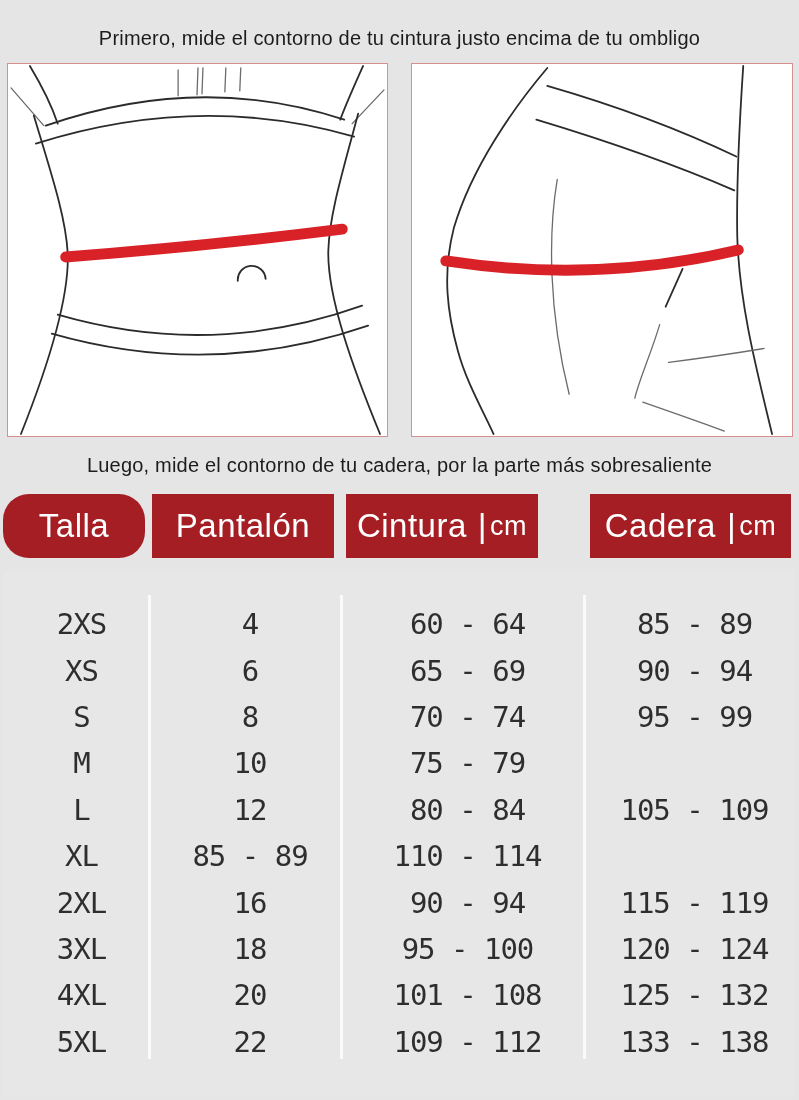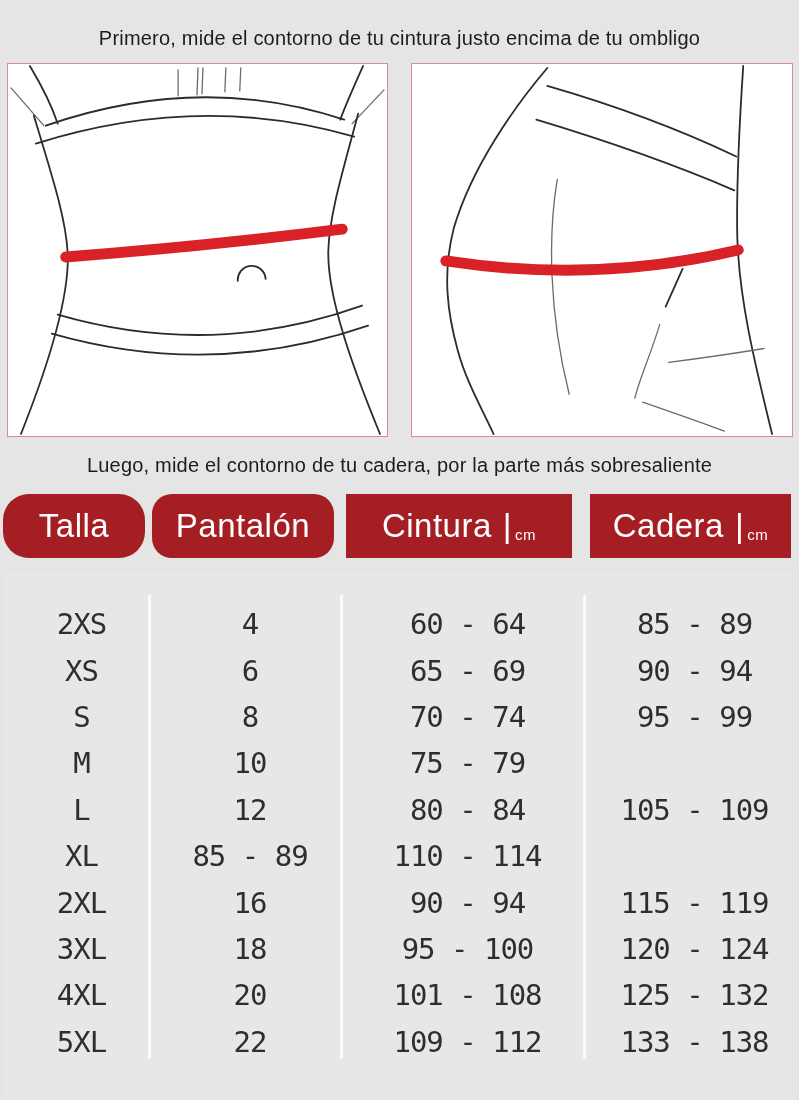--- a/index.html
+++ b/index.html
@@ -47,25 +47,25 @@
     top:0;height:64px;
     background:#a41e24;
     color:#ffffff;
     display:flex;
     align-items:center;
     justify-content:center;
     font-size:33px;
     letter-spacing:0.5px;
   }
   .hcell.h1{left:3px;width:142px;border-radius:26px;}
-  .hcell.h2{left:152px;width:182px;border-radius:20px;}
-  .hcell.h3{left:346px;width:226px;}
+  .hcell.h2{left:152px;width:182px;}
+  .hcell.h3{left:346px;width:192px;}
   .hcell.h4{left:590px;width:201px;}
   .hbar{font-weight:100;font-size:34px;margin:0 3px 0 11px;position:relative;top:-1px;}
-  .hunit{font-size:15px;position:relative;top:8px;}
+  .hunit{font-size:27px;position:relative;top:0;}
   .hbar:empty,.hunit:empty{display:none;margin:0;}
 
   .table-body{
     position:relative;
     margin:13px 0 0 3px;
     width:791px;height:526px;
     background:#e8e7e7;
     box-sizing:border-box;
     padding-top:30px;
     padding-left:6px;

